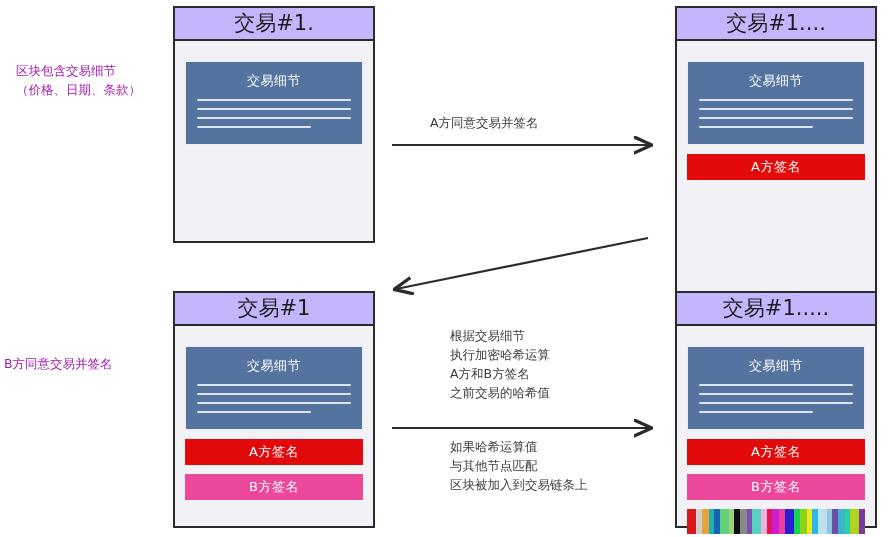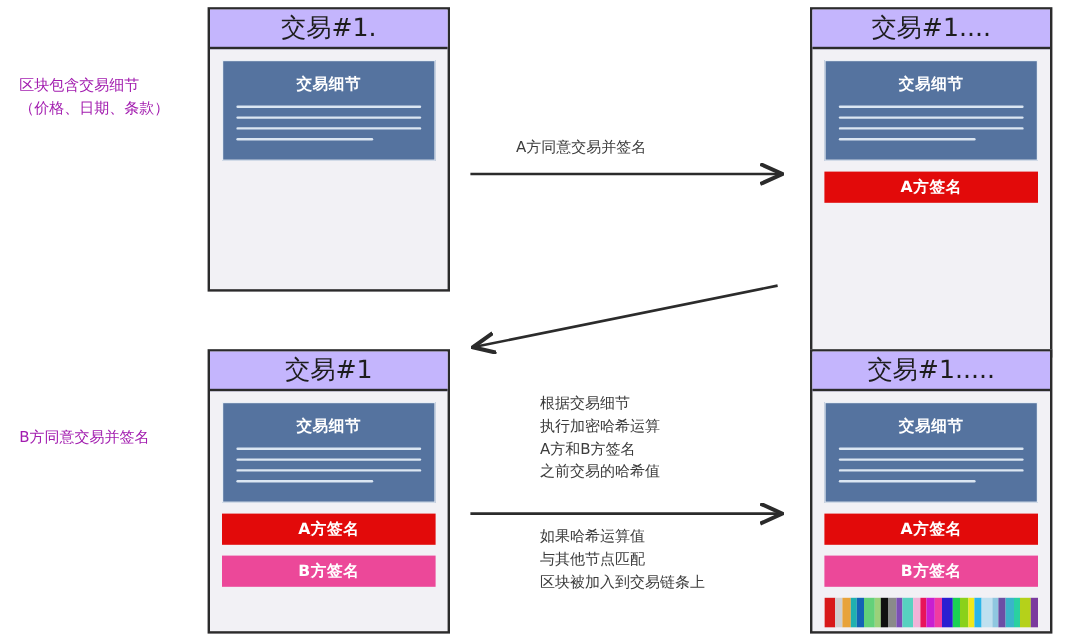--- a/index.html
+++ b/index.html
@@ -15,21 +15,21 @@
   .block-header{
     position:relative;height:31px;border-bottom:2px solid #2b2b2b;
     background:#c4b5fd;display:flex;align-items:center;justify-content:center;
     overflow:hidden;
   }
   .block-title{
     font-size:21px;color:#1d1d1d;letter-spacing:0px;white-space:nowrap;
     font-family:"DejaVu Sans","Liberation Sans",sans-serif;
     transform:translateY(-1px);
   }
-  .block-body{position:relative;padding:9px 10px 0 10px;font-weight:bold;}
+  .block-body{position:relative;padding:20px 10px 0 10px;}
 
   
   .detail{
     background:#55739f;border:1px solid #e9eef5;box-sizing:border-box;
     padding:7px 0 9px 0;
   }
   .detail-title{
     text-align:center;color:#ffffff;font-size:13px;letter-spacing:.5px;
     margin:3px 0 9px 0;
   }
@@ -83,21 +83,21 @@
 区块被加入到交易链条上</div>
 
   <div class="arrow-label" style="left:450px;top:326px;">根据交易细节
 执行加密哈希运算
 A方和B方签名
 之前交易的哈希值</div>
 
   <div class="note" style="left:16px;top:61px;">区块包含交易细节
 （价格、日期、条款）</div>
 
-  <div class="note" style="left:16px;top:354px;">B方同意交易并签名</div>
+  <div class="note" style="left:4px;top:354px;">B方同意交易并签名</div>
 
   <div class="block" style="left:173px;top:6px;width:202px;height:237px;">
     <div class="block-header">
       <div class="block-title">交易#1.</div>
     </div>
     <div class="block-body">
       <div class="detail">
         <div class="detail-title">交易细节</div>
         <div class="detail-lines">
           <div class="dline"></div>

